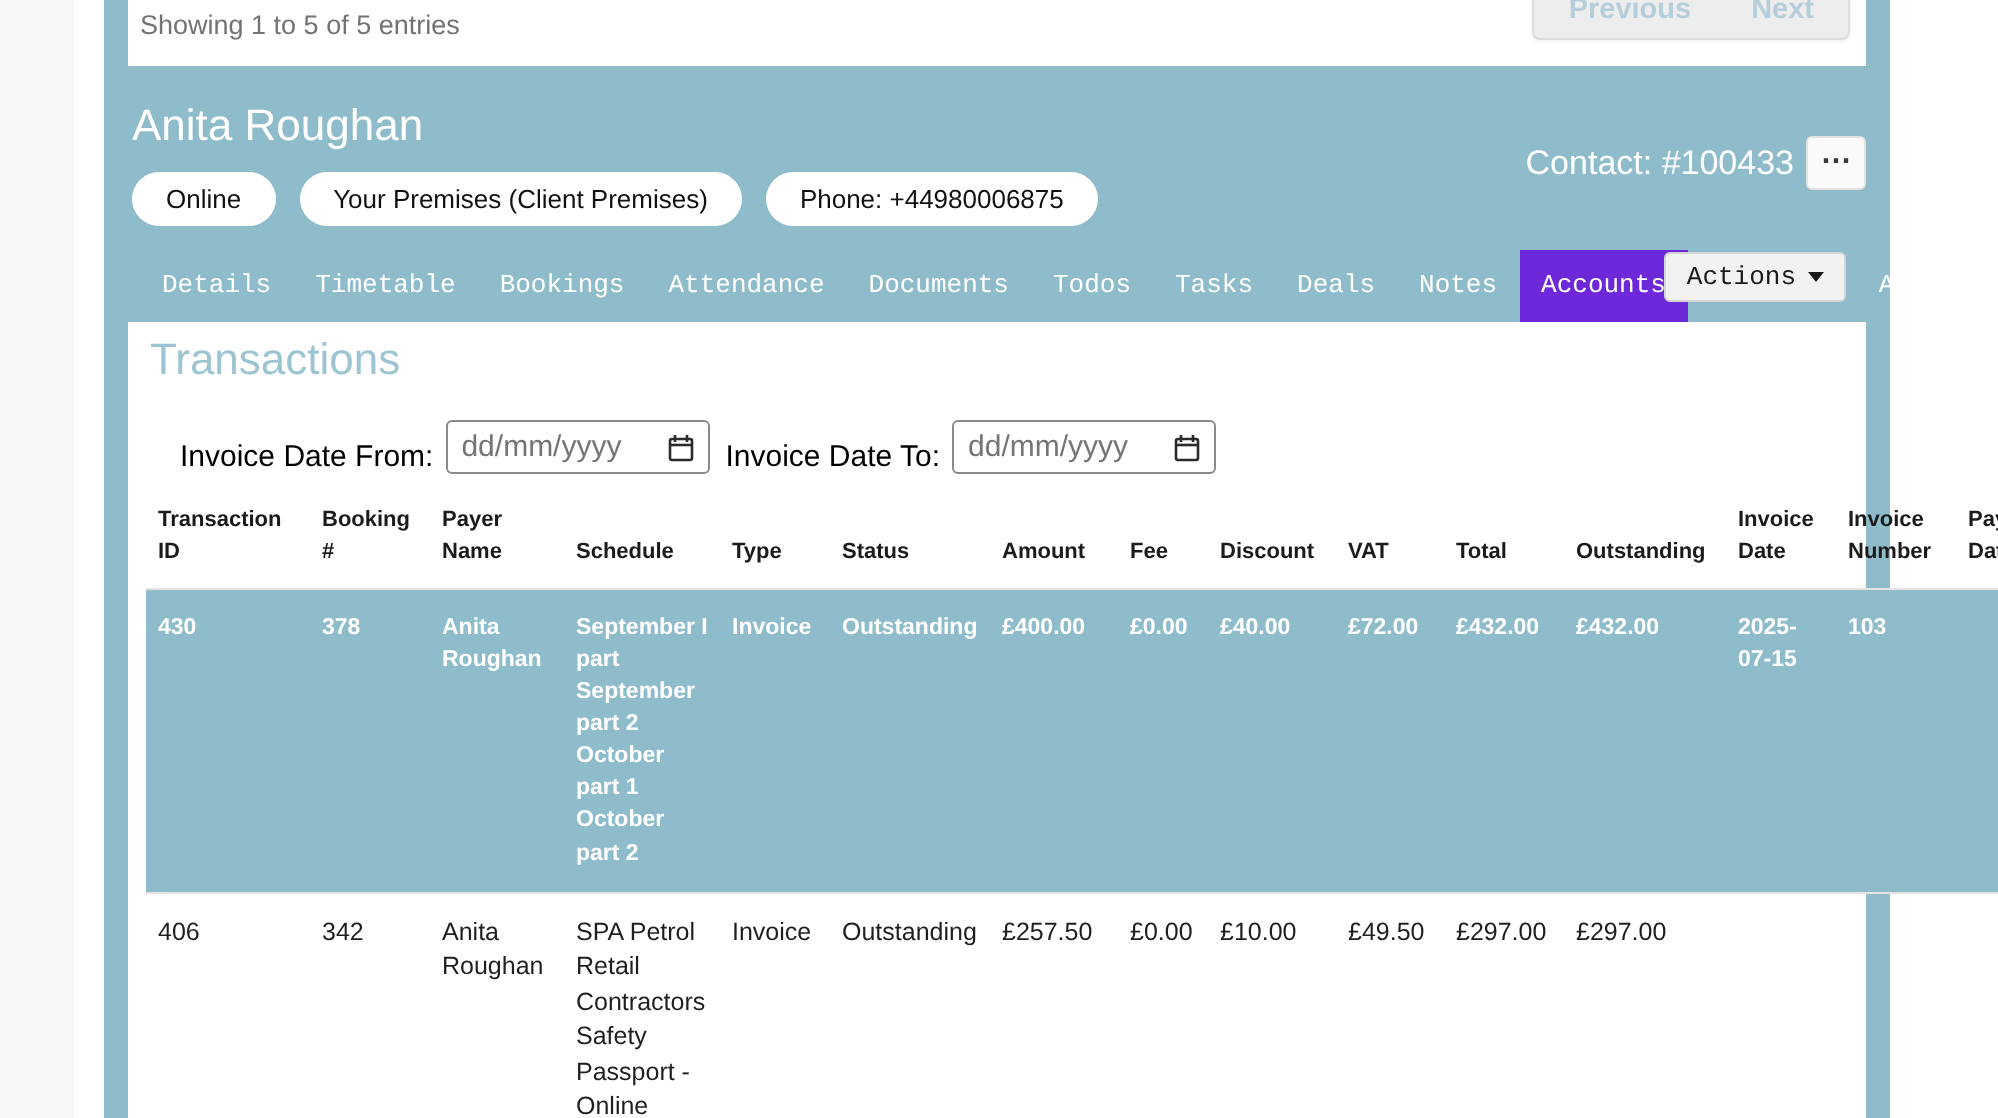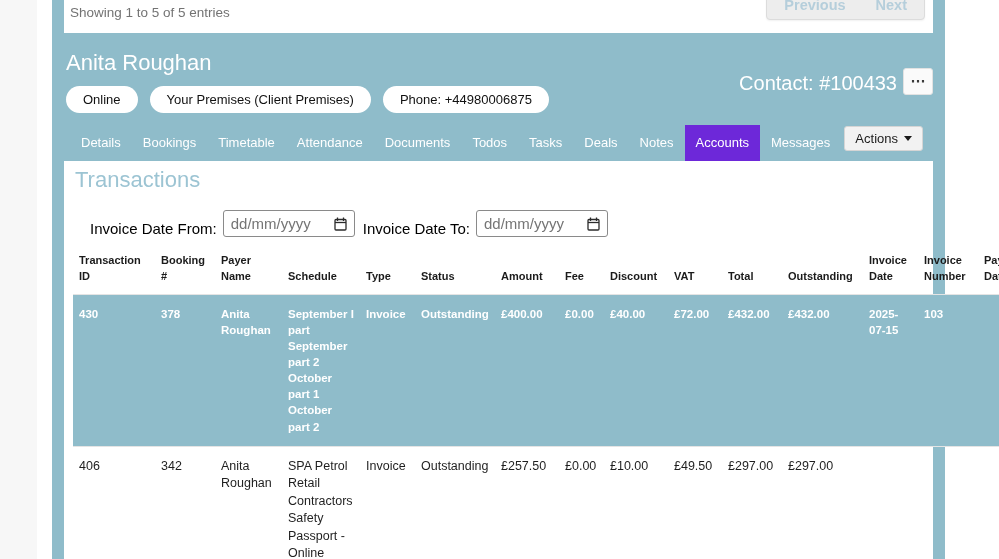--- a/index.html
+++ b/index.html
@@ -21,31 +21,31 @@
     position:absolute; right:8px; top:-11px; height:31px;
     background:#ededed; border:1px solid #dcdcdc; border-radius:4px;
     display:flex; align-items:center; gap:30px; padding:0 17px;
     box-shadow:0 1px 2px rgba(0,0,0,.06);
   }
   .pager .pg { color:#b5cedb; font-weight:700; font-size:14.5px; }
 
   
   .header { position:relative; padding:16px 14px 0; }
   .name { color:#ffffff; font-size:22px; font-weight:400; line-height:28px; }
-  .contact-ref { position:absolute; top:39px; right:48px; color:#ffffff; font-size:20px; }
+  .contact-ref { position:absolute; top:39px; right:48px; color:#ffffff; font-size:17px; }
   .more-btn {
     position:absolute; top:35px; right:12px; width:30px; height:27px;
     background:#fafafa; border:1px solid #e2e2e2; border-radius:3px;
     text-align:center; line-height:24px; font-size:15px; font-weight:700; color:#3a3a3a;
     cursor:pointer;
   }
   .badges { display:flex; gap:12px; margin-top:9px; }
   .badge { background:#ffffff; border-radius:15px; padding:6px 17px; font-size:13px; color:#111; white-space:nowrap; }
 
-  .tabs { position:relative; display:flex; margin:12px 0 0 4px; }
+  .tabs { position:relative; display:flex; margin:12px 0 0 4px;font-family:Liberation Mono, monospace; }
   .tab { color:#ffffff; font-size:13px; padding:10px 11px; line-height:16px; cursor:pointer; white-space:nowrap; }
   .tab.active { background:#6d28d9; }
   .actions-btn {
     position:absolute; top:1px; right:8px;
     background:#f2f2f2; border:1px solid #d5d5d5; border-radius:3px;
     font-size:13px; color:#1a1a1a; padding:4px 10px; cursor:pointer;
     display:flex; align-items:center; gap:6px;
   }
   .caret-down { width:0; height:0; border-left:4px solid transparent; border-right:4px solid transparent; border-top:5px solid #1a1a1a; }
 
@@ -93,22 +93,22 @@
     <div class="name">Anita Roughan</div>
     <div class="contact-ref">Contact: #100433</div>
     <div class="more-btn"><span>⋯</span></div>
     <div class="badges">
       <span class="badge">Online</span>
       <span class="badge">Your Premises (Client Premises)</span>
       <span class="badge">Phone: +44980006875</span>
     </div>
     <div class="tabs">
       <span class="tab">Details</span>
+      <span class="tab">Timetable</span>
       <span class="tab">Bookings</span>
-      <span class="tab">Timetable</span>
       <span class="tab">Attendance</span>
       <span class="tab">Documents</span>
       <span class="tab">Todos</span>
       <span class="tab">Tasks</span>
       <span class="tab">Deals</span>
       <span class="tab">Notes</span>
       <span class="tab active">Accounts</span>
       <span class="tab">Messages</span>
       <span class="tab">Activities</span>
       <div class="actions-btn">

